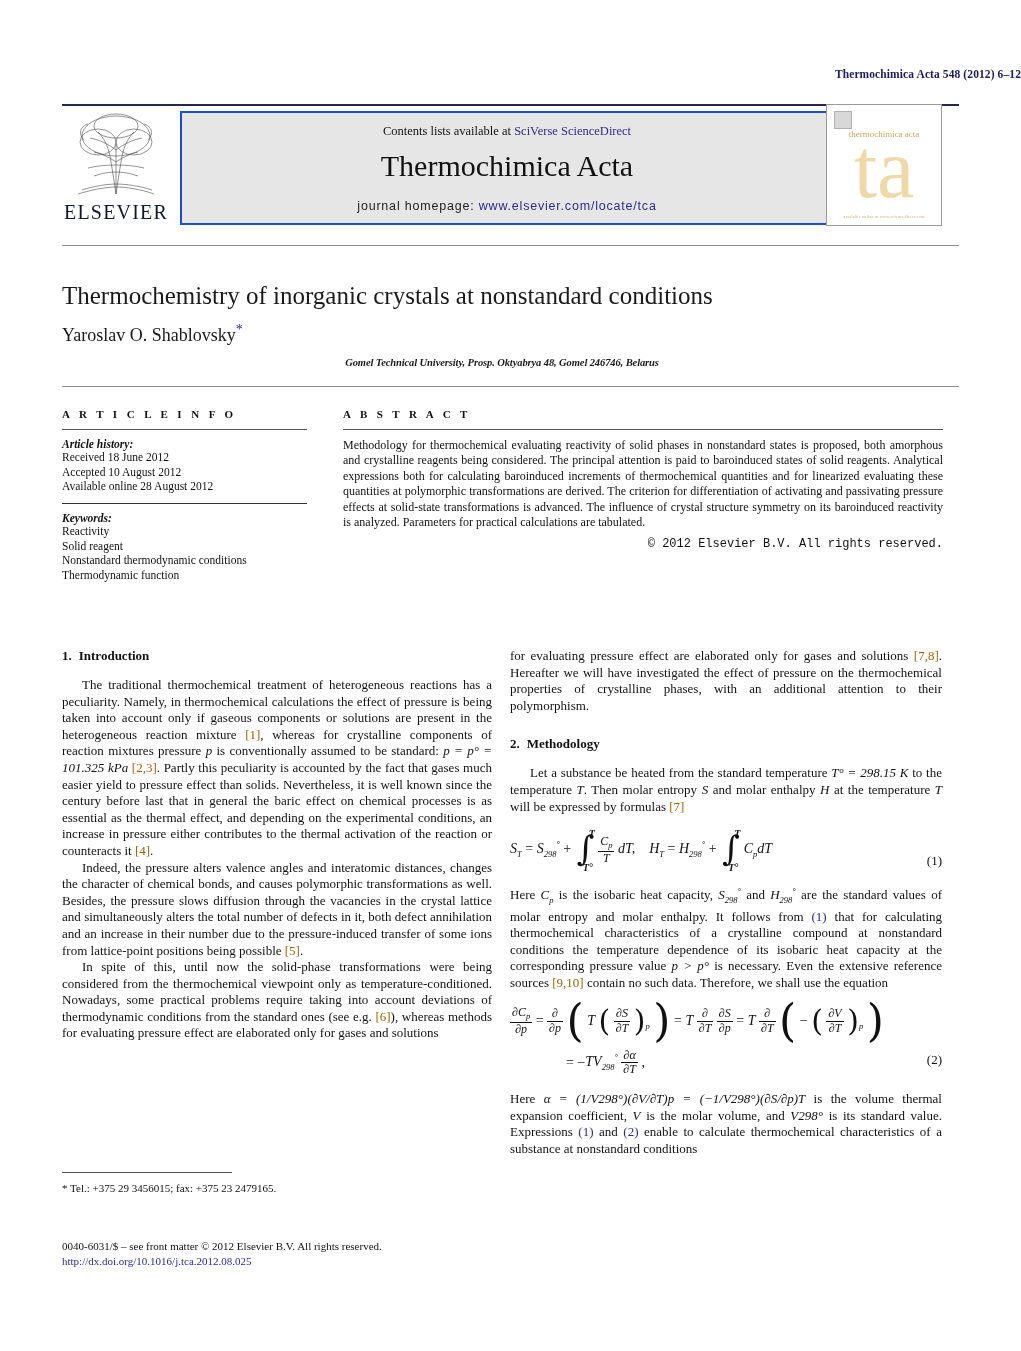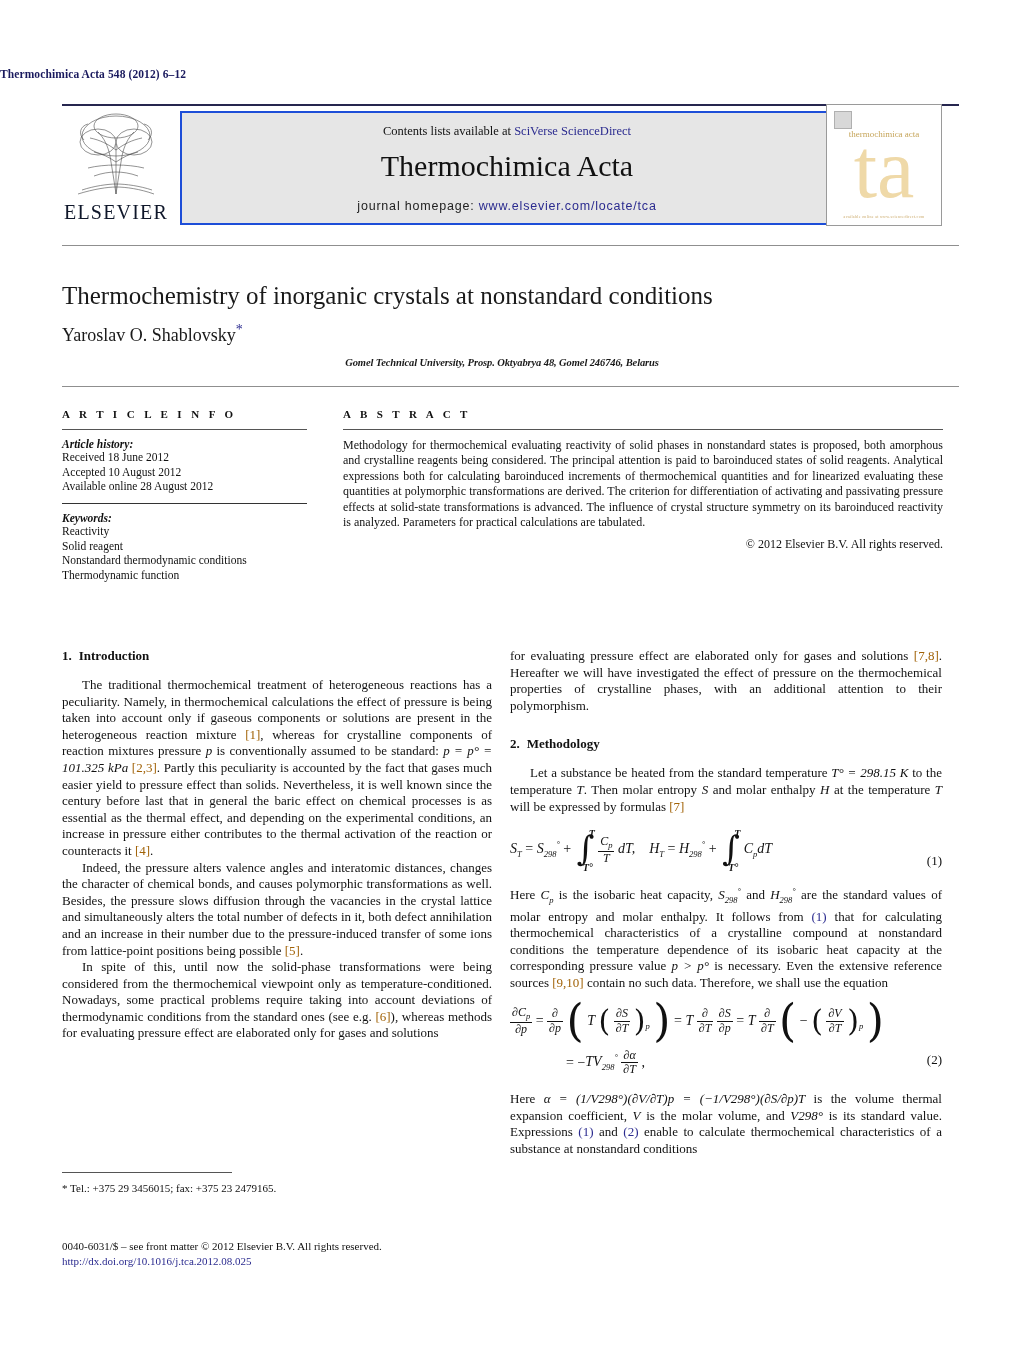--- a/index.html
+++ b/index.html
@@ -20,21 +20,21 @@
     overflow: hidden;
     box-sizing: border-box;
   }
 
   
   .runhead {
     position: absolute;
     top: 68px;
     left: 0;
     width: 1021px;
-    text-align: left;
+    text-align: right;
     font-size: 11.5px;
     color: #1a1a5e;
     font-weight: bold;
     letter-spacing: 0.1px;
   }
 
   
   .masthead {
     position: absolute;
     top: 104px;
@@ -260,20 +260,21 @@
     font-size: 12px;
     line-height: 15.4px;
     text-align: justify;
     color: #111111;
   }
   .abs-copy {
     font-size: 12px;
     text-align: right;
     margin-top: 7px;
     color: #111111;
+    font-family: Liberation Mono, monospace;
   }
 
   
   .col-left {
     position: absolute;
     top: 648px;
     left: 62px;
     width: 430px;
   }
   .col-right {

